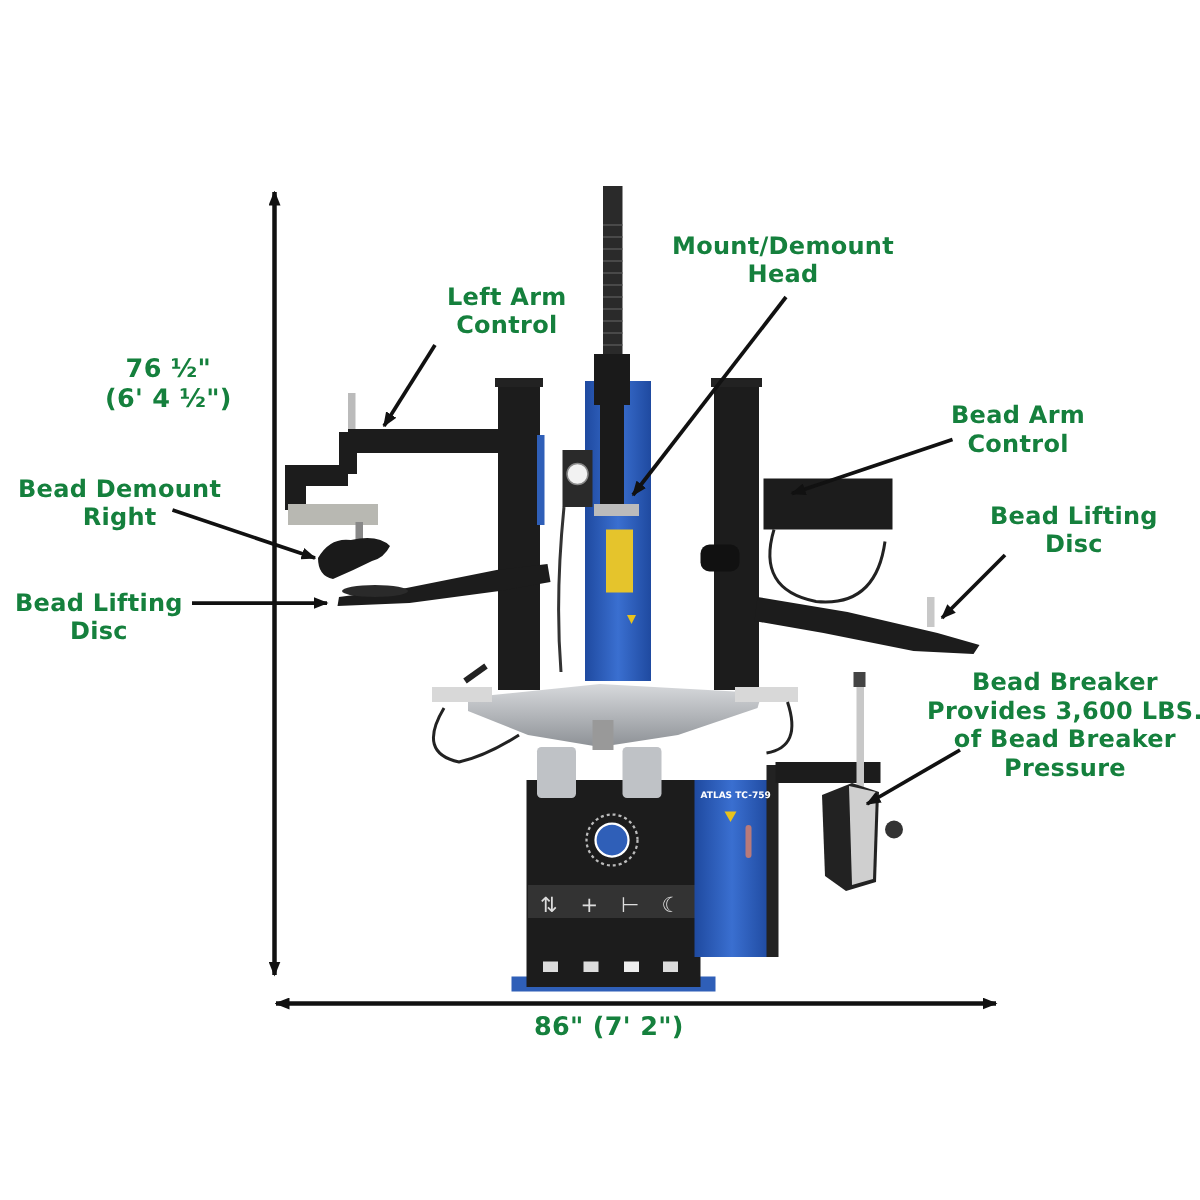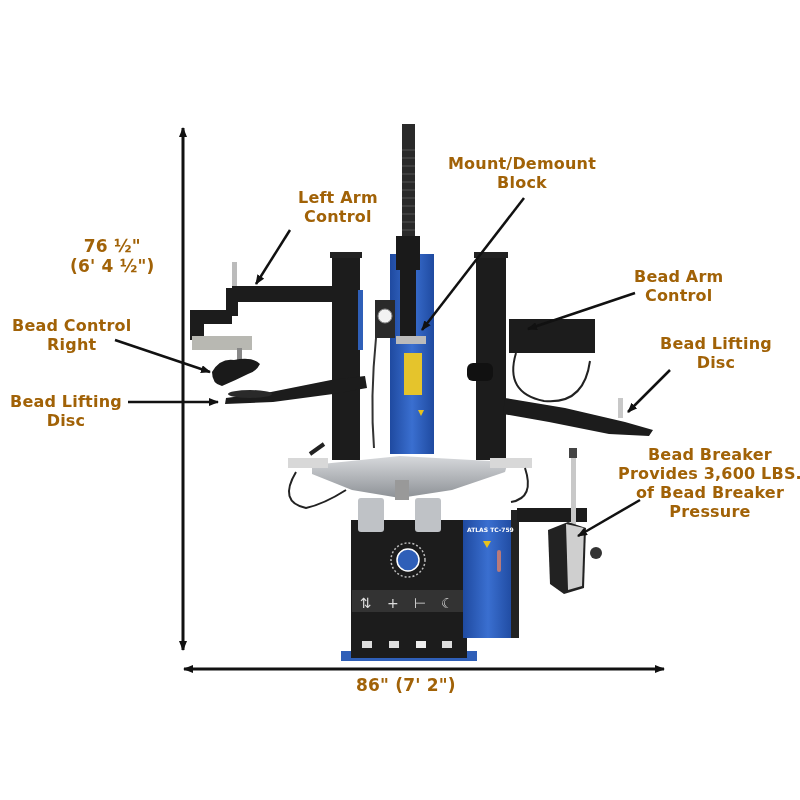--- a/index.html
+++ b/index.html
@@ -1,19 +1,19 @@
 <!DOCTYPE html>
 <html><head>
 <meta charset="utf-8">
 <style>
   html, body { margin: 0; padding: 0; background: #ffffff; }
   body { width: 800px; height: 800px; position: relative; overflow: hidden;
          font-family: "DejaVu Sans", sans-serif; color: #111; }
   .lbl { position: absolute; font-weight: bold; font-size: 16px; line-height: 19px;
-         text-align: center; letter-spacing: 0.2px; color: #a16207; white-space: nowrap; }
+         text-align: center; letter-spacing: 0.2px; color: #15803d; white-space: nowrap; }
   .lbl span { display: block; }
   svg.art { position: absolute; left: 0; top: 0; }
 </style>
 </head>
 <body>
 
 <svg class="art" width="800" height="800" viewBox="0 0 800 800">
   <defs>
     <marker id="ah" markerWidth="10" markerHeight="8" refX="9" refY="4" orient="auto" markerUnits="userSpaceOnUse">
       <path d="M0,0 L10,4 L0,8 z" fill="#111"></path>
@@ -160,32 +160,32 @@
 <div class="lbl" style="left:70px; top:236px; font-size:17px; line-height:20px;">
   <span>76 ½"</span>
   <span>(6' 4 ½")</span>
 </div>
 <div class="lbl" style="left:356px; top:676px; font-size:17px;">
   <span>86" (7' 2")</span>
 </div>
 
 <div class="lbl" style="left:448px; top:154px;">
   <span>Mount/Demount</span>
-  <span>Block</span>
+  <span>Head</span>
 </div>
 <div class="lbl" style="left:262px; top:188px;margin-left:36px;">
   <span>Left Arm</span>
   <span>Control</span>
 </div>
 <div class="lbl" style="left:634px; top:267px;">
   <span>Bead Arm</span>
   <span>Control</span>
 </div>
 <div class="lbl" style="left:12px; top:316px;">
-  <span>Bead Control</span>
+  <span>Bead Demount</span>
   <span>Right</span>
 </div>
 <div class="lbl" style="left:10px; top:392px;">
   <span>Bead Lifting</span>
   <span>Disc</span>
 </div>
 <div class="lbl" style="left:660px; top:334px;">
   <span>Bead Lifting</span>
   <span>Disc</span>
 </div>

